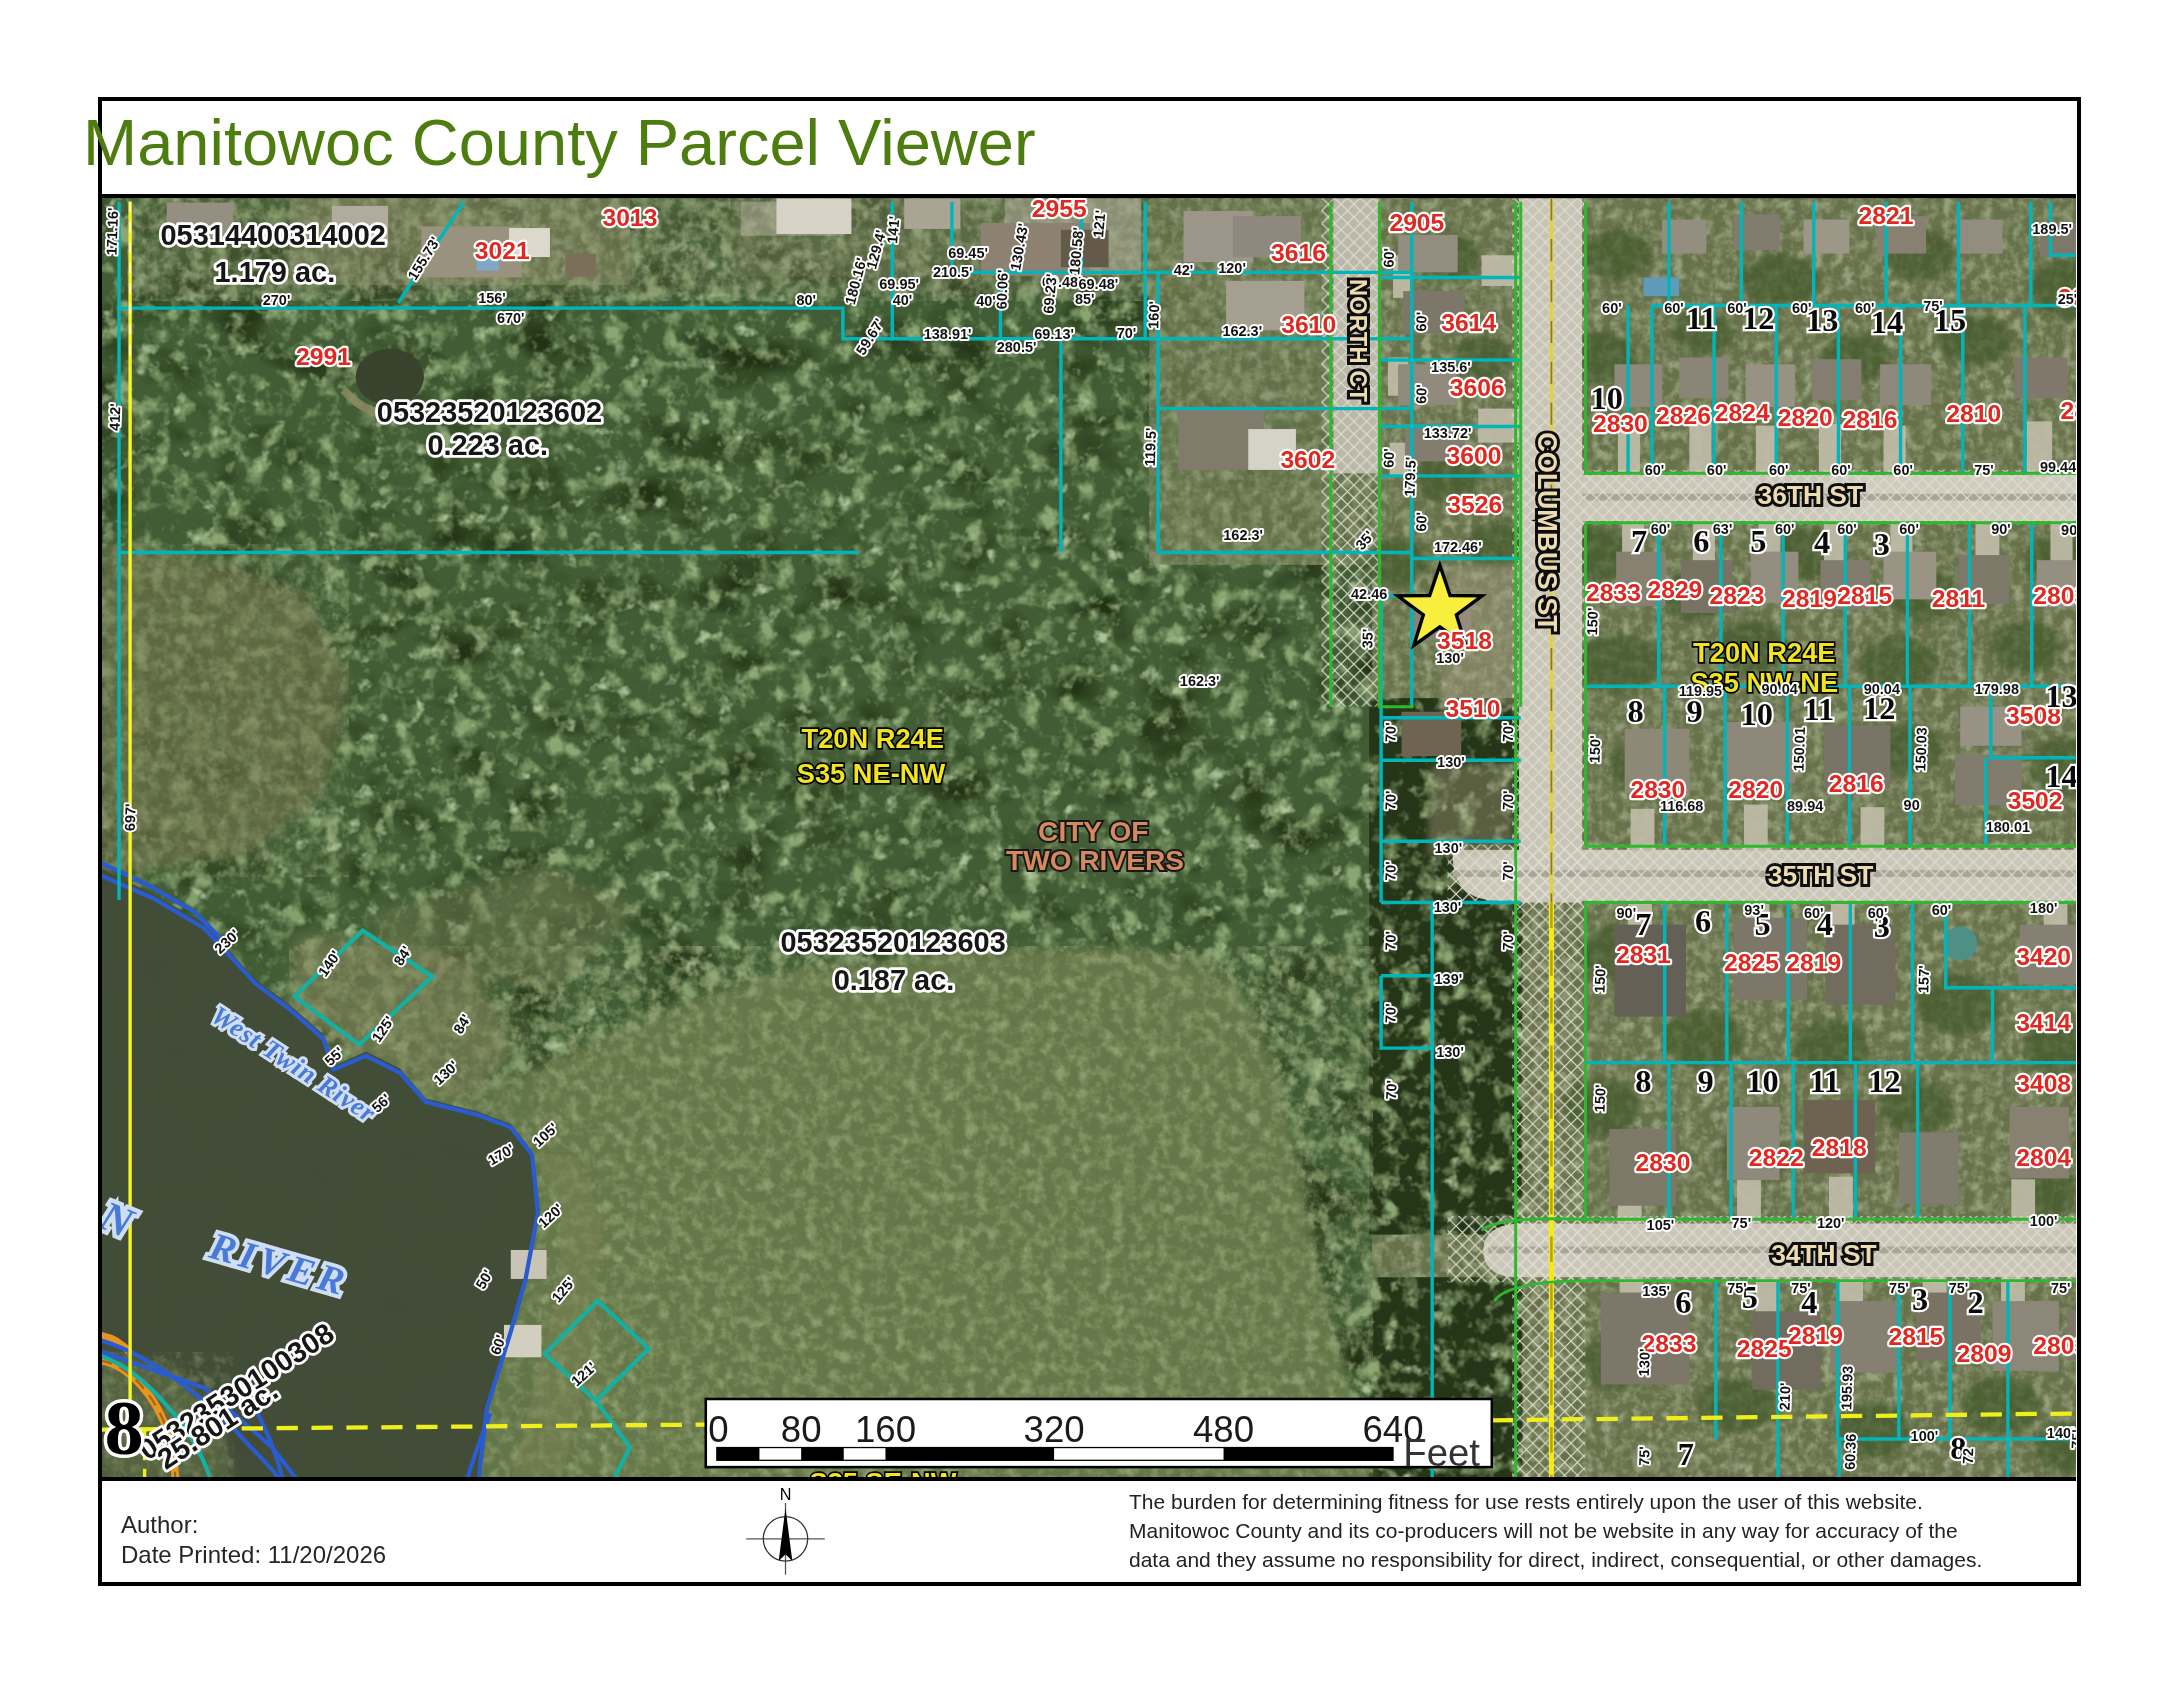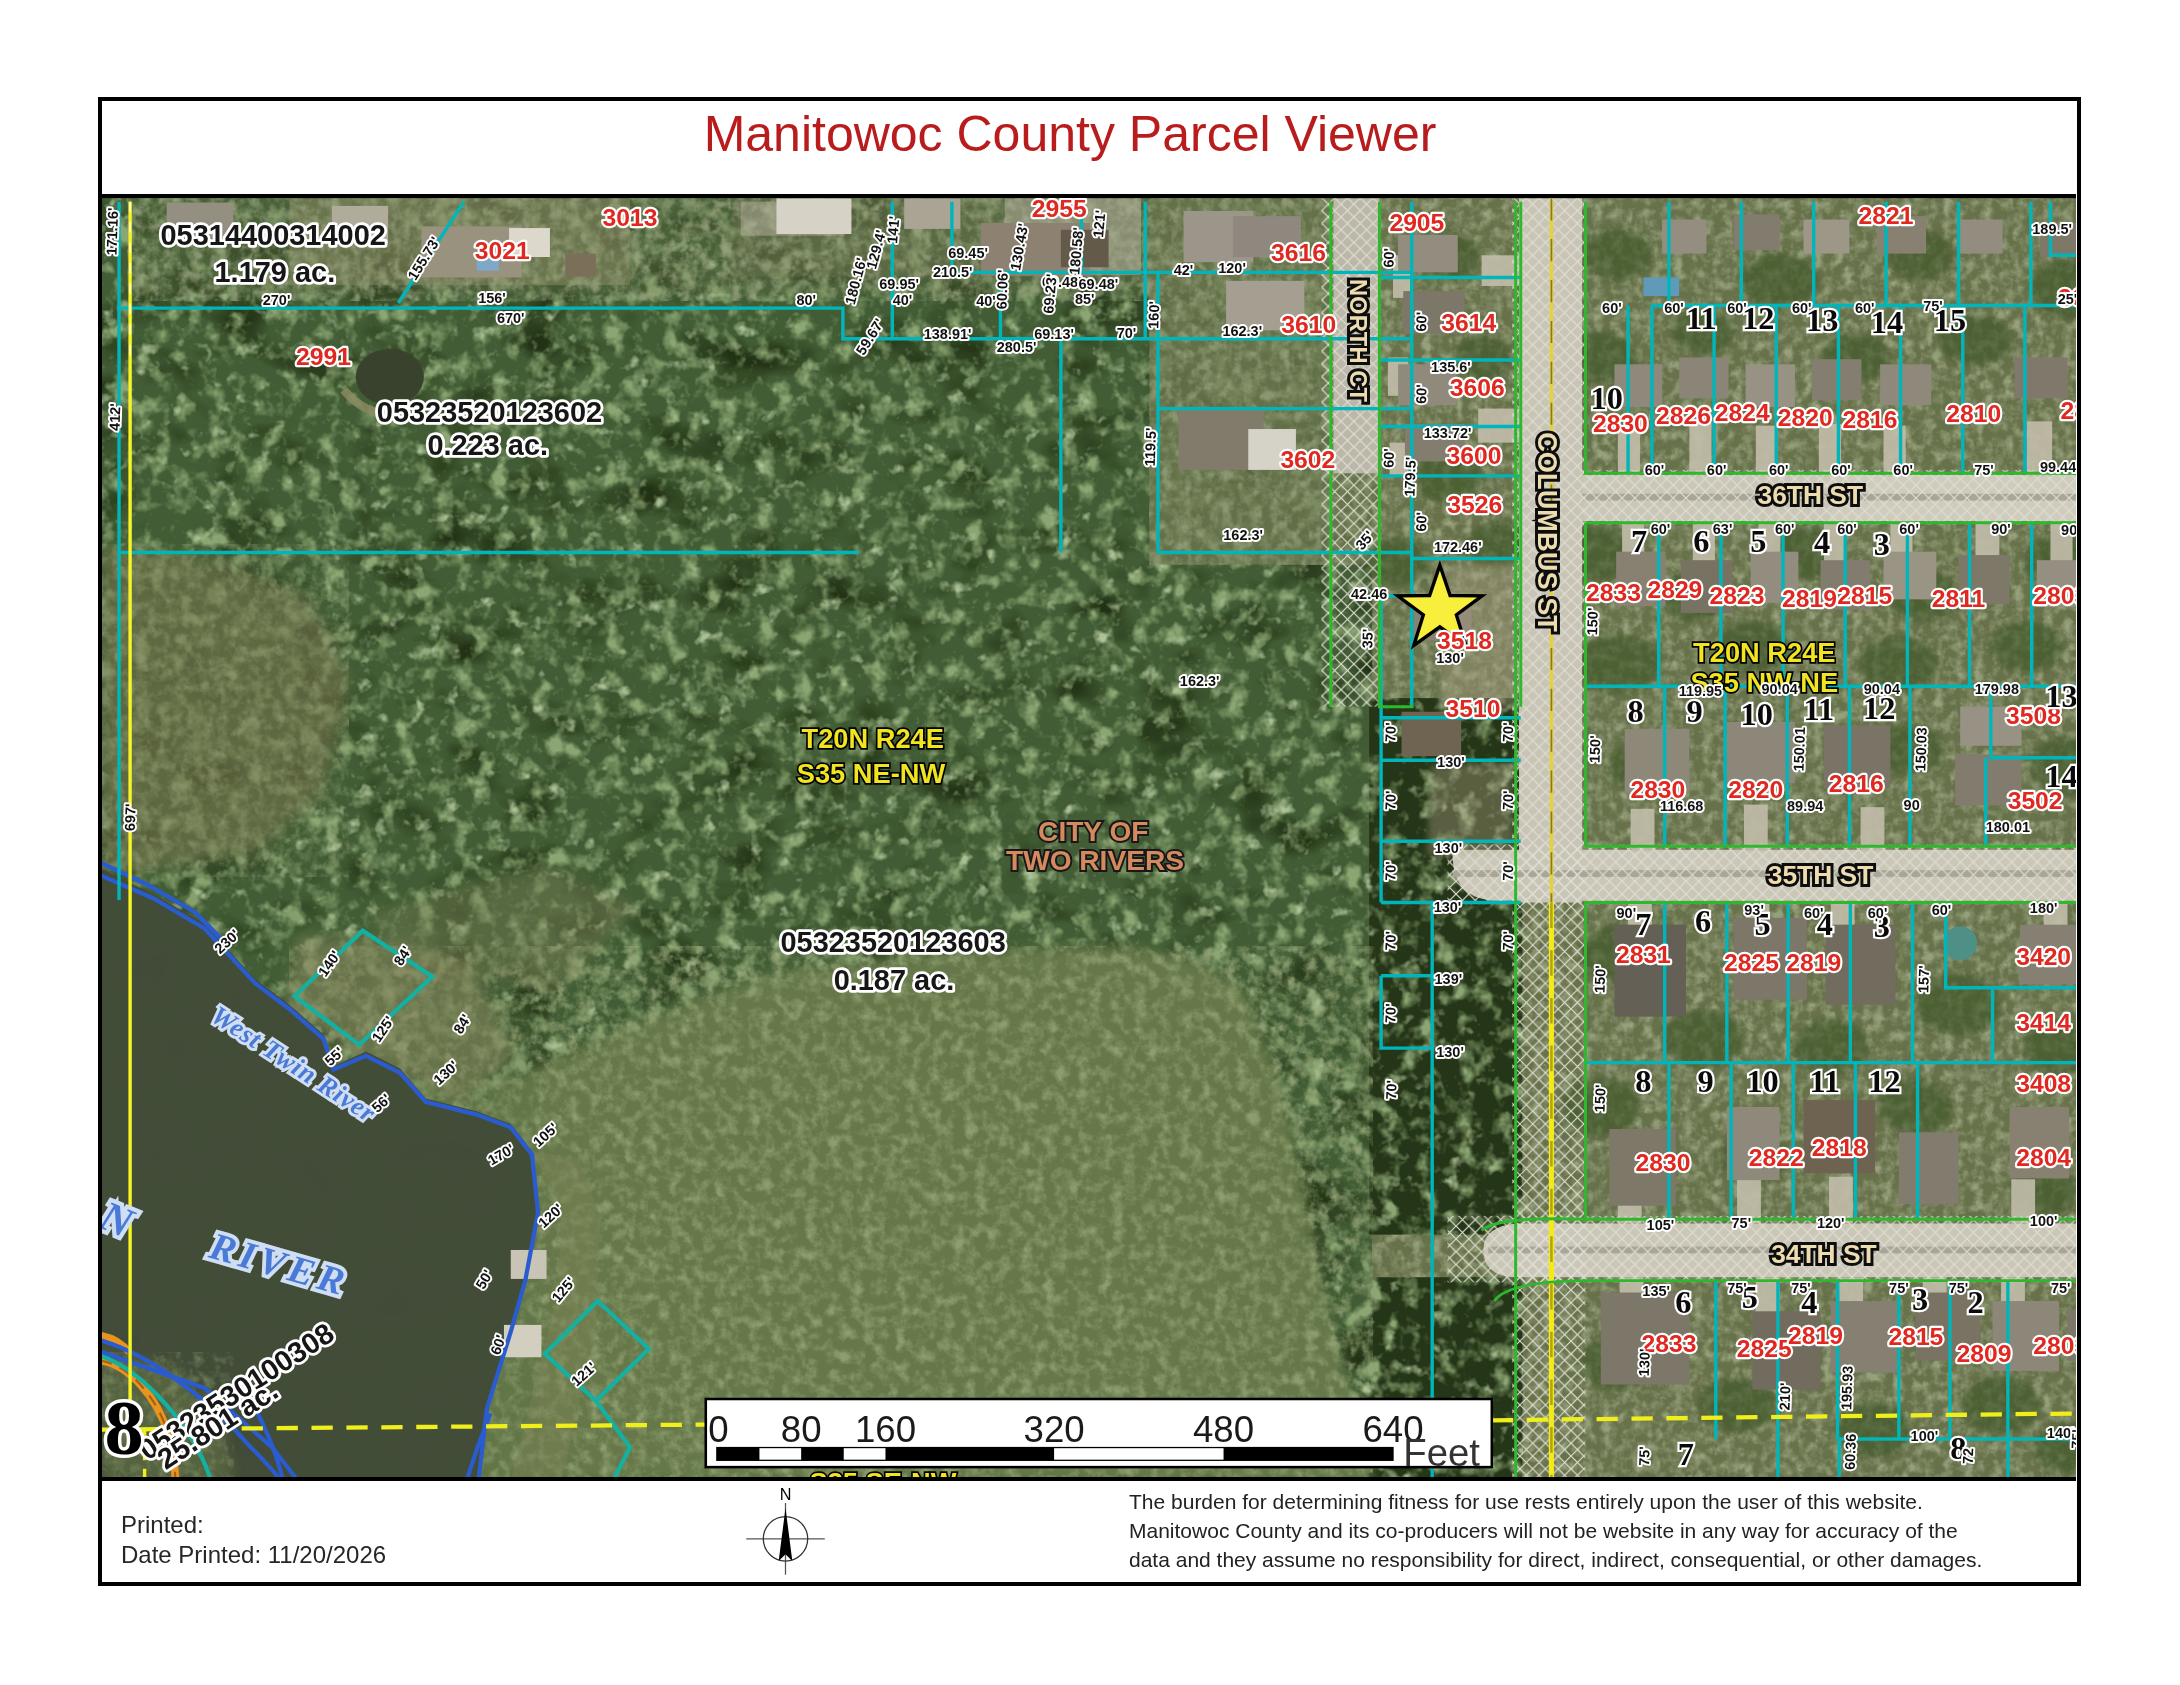--- a/index.html
+++ b/index.html
@@ -1,18 +1,18 @@
 <!DOCTYPE html>
 <html style="font-size:13.6px"><head><meta charset="utf-8"><style>
 html,body{margin:0;padding:0;background:#fff;width:2181px;height:1686px;overflow:hidden}
 *{box-sizing:border-box}
 body{font-family:"Liberation Sans",sans-serif}
 #frame{position:absolute;left:98px;top:97px;width:1983px;height:1489px;border:4.3px solid #000;background:#fff}
 #title{position:absolute;left:0;top:0;width:1974px;height:97px;border-bottom:4.3px solid #000;background:#fff}
-#title div{position:absolute;left:-19px;top:4.3px;width:100%;text-align:center;font-size:50px;color:#b91c1c;letter-spacing:0px}
+#title div{position:absolute;left:-19px;top:4.3px;width:100%;text-align:left;font-size:65px;color:#4d7c0f;letter-spacing:0px}
 #map{position:absolute;left:0;top:97px;width:1974px;height:1283px;border-bottom:4.3px solid #000;overflow:hidden;background:#3a4f2c}
 #info{position:absolute;left:0;top:1384px;width:1974px;height:96px;background:#fff}
 .inf{position:absolute;color:#262626;font-size:24px}
 #disc{position:absolute;left:1027px;top:1.7px;width:939px;font-size:21px;color:#222;text-align:justify;line-height:29px}
 #disc span{display:inline-block;width:100%}
 </style></head>
 <body>
 
 <div id="frame">
 
@@ -750,21 +750,21 @@
 <rect x="941" y="1700" width="50" height="15" fill="#000"></rect>
 <rect x="1040" y="1700" width="198" height="15" fill="#000"></rect>
 <rect x="1437" y="1700" width="199" height="15" fill="#000"></rect>
 <text x="1648" y="1722" font-family="Liberation Sans" font-size="45" fill="#333" text-anchor="start">Feet</text>
 </g>
 </svg>
 </div>
 
 <div id="info">
 
-<div class="inf" style="left:19px;top:25.6px">Printed:</div>
+<div class="inf" style="left:19px;top:25.6px">Author:</div>
 
 <div class="inf" style="left:19px;top:56px">Date Printed: 11/20/2026</div>
 
 <svg style="position:absolute;left:628px;top:0px" width="111" height="94" viewBox="-65 -55 130 110">
 <line x1="-46" y1="8" x2="46" y2="8" stroke="#555" stroke-width="1.5"></line>
 <line x1="0" y1="-34" x2="0" y2="50" stroke="#555" stroke-width="1.5"></line>
 <circle cx="0" cy="8" r="26" fill="none" stroke="#333" stroke-width="1.5"></circle>
 <polygon points="0,-28 8,34 0,26 -8,34" fill="#000"></polygon>
 <text x="0" y="-38" text-anchor="middle" font-size="19" fill="#000" font-family="Liberation Sans">N</text>
 </svg>

